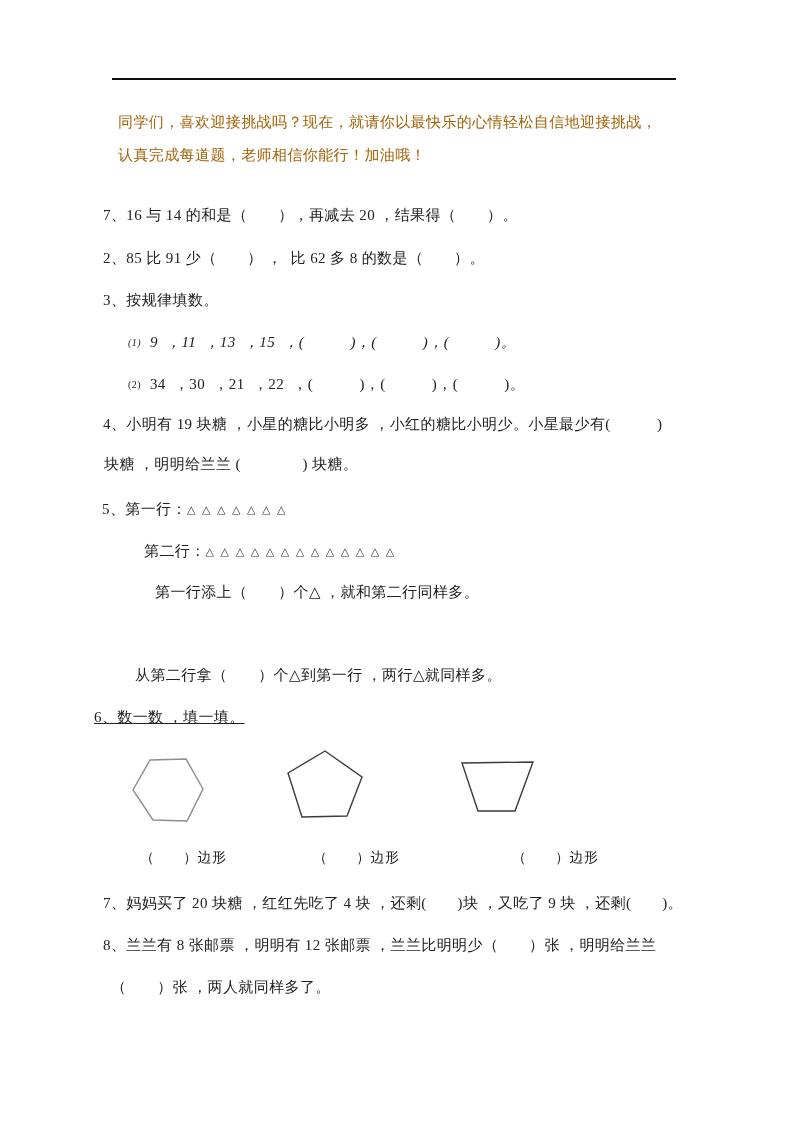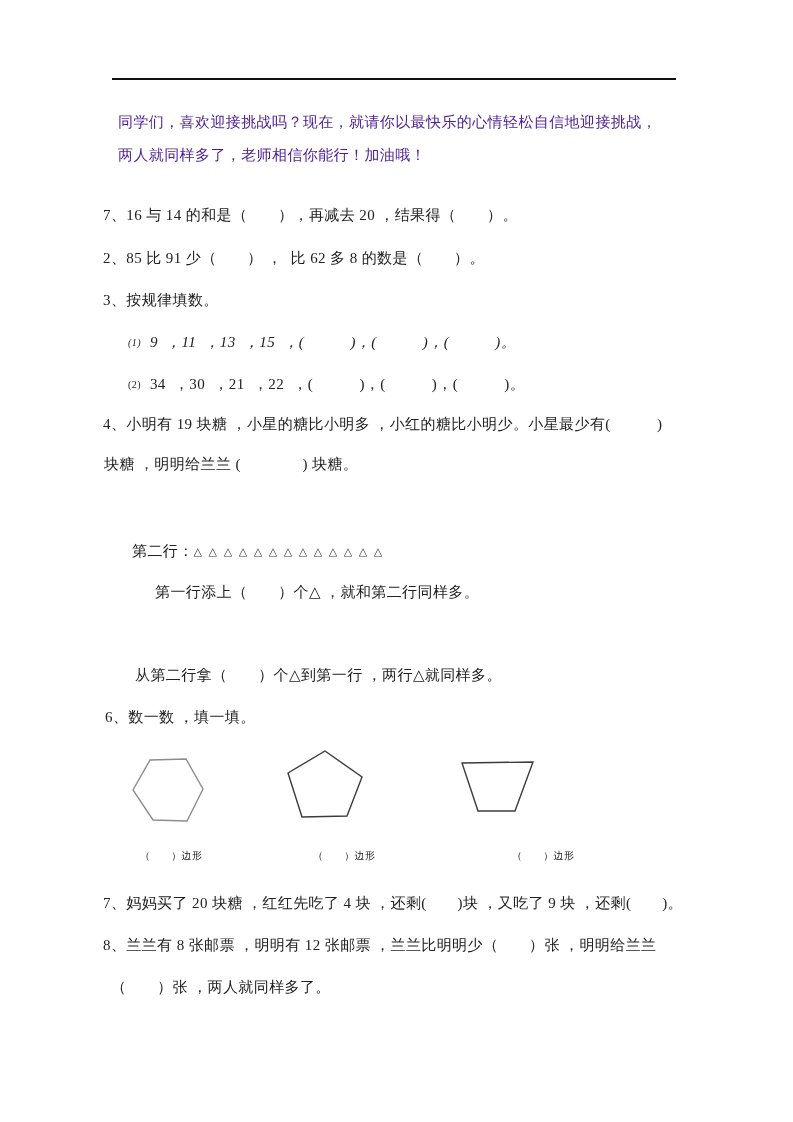--- a/index.html
+++ b/index.html
@@ -12,71 +12,72 @@
     color:#212121;
   }
   .line{
     position:absolute;
     font-size:15px;
     line-height:20px;
     letter-spacing:0.4px;
     white-space:pre;
     color:#212121;
   }
-  .red{color:#4c1d95;}
+  .red{color:#a16207;}
   .rule{
     position:absolute;
     left:112px;top:78px;
     width:564px;height:2px;
     background:#111;
   }
   .marker{
     font-size:10px;
     margin-right:9px;
     vertical-align:1px;
   }
   .tri{
     font-size:11px;
     word-spacing:3px;
     color:#333;
     vertical-align:1px;
   }
-  .shape-label{position:absolute;font-size:10px;white-space:pre;letter-spacing:0.4px;}
+  .shape-label{position:absolute;font-size:14px;white-space:pre;letter-spacing:0.4px;}
   svg.shapes{position:absolute;left:0;top:0;pointer-events:none;}
 </style>
 </head>
 <body>
 
 <div id="page">
 
   <div class="rule"></div>
 
   <div class="line red" style="left:118px;top:112px;">同学们，喜欢迎接挑战吗？现在，就请你以最快乐的心情轻松自信地迎接挑战，</div>
-  <div class="line red" style="left:118px;top:145px;">两人就同样多了，老师相信你能行！加油哦！</div>
+  <div class="line red" style="left:118px;top:145px;">认真完成每道题，老师相信你能行！加油哦！</div>
 
   <div class="line" style="left:103px;top:205px;">7、16 与 14 的和是（　　），再减去 20 ，结果得（　　）。</div>
 
   <div class="line" style="left:103px;top:248px;">2、85 比 91 少（　　） ，  比 62 多 8 的数是（　　）。</div>
 
   <div class="line" style="left:103px;top:290px;">3、按规律填数。</div>
 
   <div class="line" style="left:128px;top:332px;font-style:italic;"><span class="marker">(1)</span><span>9  ，11  ，13  ，15  ，(　　　)，(　　　)，(　　　)。</span></div>
 
   <div class="line" style="left:128px;top:374px;"><span class="marker">(2)</span><span>34  ，30  ，21  ，22  ，(　　　)，(　　　)，(　　　)。</span></div>
 
   <div class="line" style="left:103px;top:414px;">4、小明有 19 块糖 ，小星的糖比小明多 ，小红的糖比小明少。小星最少有(　　　)</div>
   <div class="line" style="left:104px;top:454px;">块糖 ，明明给兰兰 (　　　　) 块糖。</div>
 
+  <div class="line" style="left:102px;top:499px;"><span>5、第一行：</span><span class="tri">△ △ △ △ △ △ △</span></div>
 
-  <div class="line" style="left:132px;top:541px;"><span>第二行：</span><span class="tri">△ △ △ △ △ △ △ △ △ △ △ △ △</span></div>
+  <div class="line" style="left:144px;top:541px;"><span>第二行：</span><span class="tri">△ △ △ △ △ △ △ △ △ △ △ △ △</span></div>
 
   <div class="line" style="left:135px;top:582px;margin-left:20px;">第一行添上（　　）个△ ，就和第二行同样多。</div>
   <div class="line" style="left:135px;top:665px;">从第二行拿（　　）个△到第一行 ，两行△就同样多。</div>
 
-  <div class="line" style="left:105px;top:707px;">6、数一数 ，填一填。</div>
+  <div class="line" style="left:94px;top:707px;text-decoration:underline;">6、数一数 ，填一填。</div>
 
   <svg class="shapes" width="793" height="1122" viewBox="0 0 793 1122">
     <polygon points="150,760 186,759 203,789 187,821 153,820 133,790" fill="none" stroke="#8d8d8d" stroke-width="1.4"></polygon>
     <polygon points="325,751 362,777 347,816 302,817 288,773" fill="none" stroke="#3c3c3c" stroke-width="1.4"></polygon>
     <polygon points="462,763 533,762 515,811 478,811" fill="none" stroke="#3c3c3c" stroke-width="1.4"></polygon>
   </svg>
 
   <div class="shape-label" style="left:140px;top:849px;">（　　）边形</div>
   <div class="shape-label" style="left:313px;top:849px;">（　　）边形</div>
   <div class="shape-label" style="left:512px;top:849px;">（　　）边形</div>

